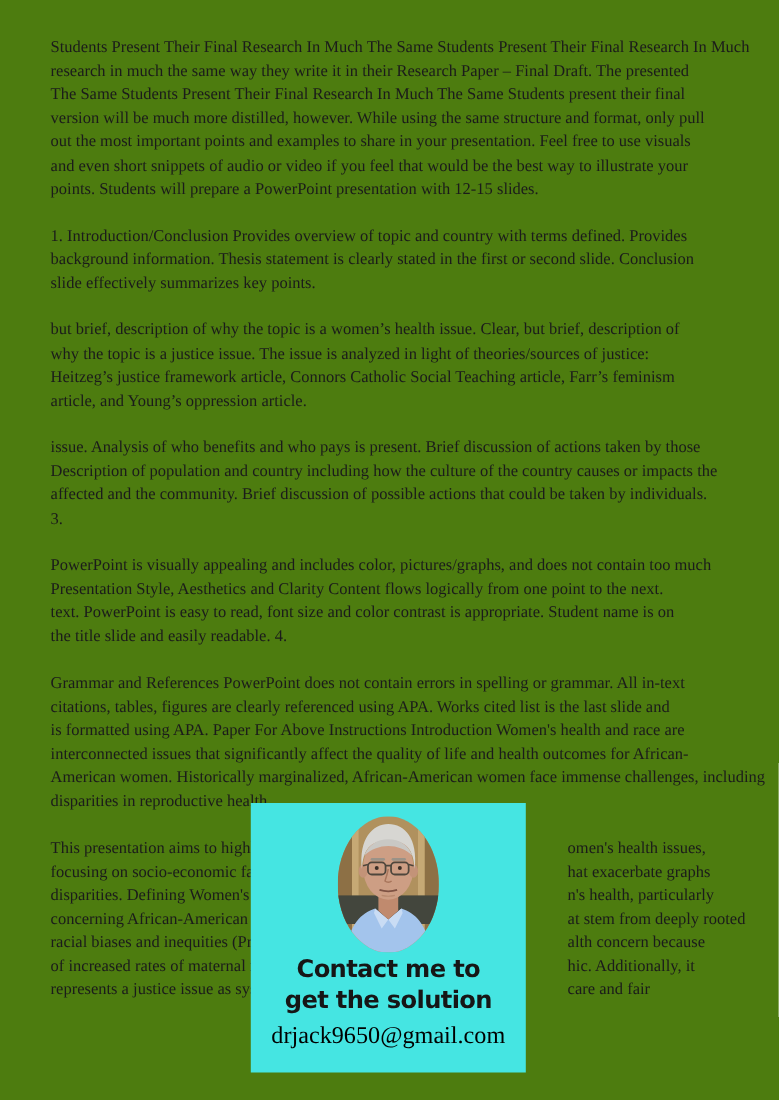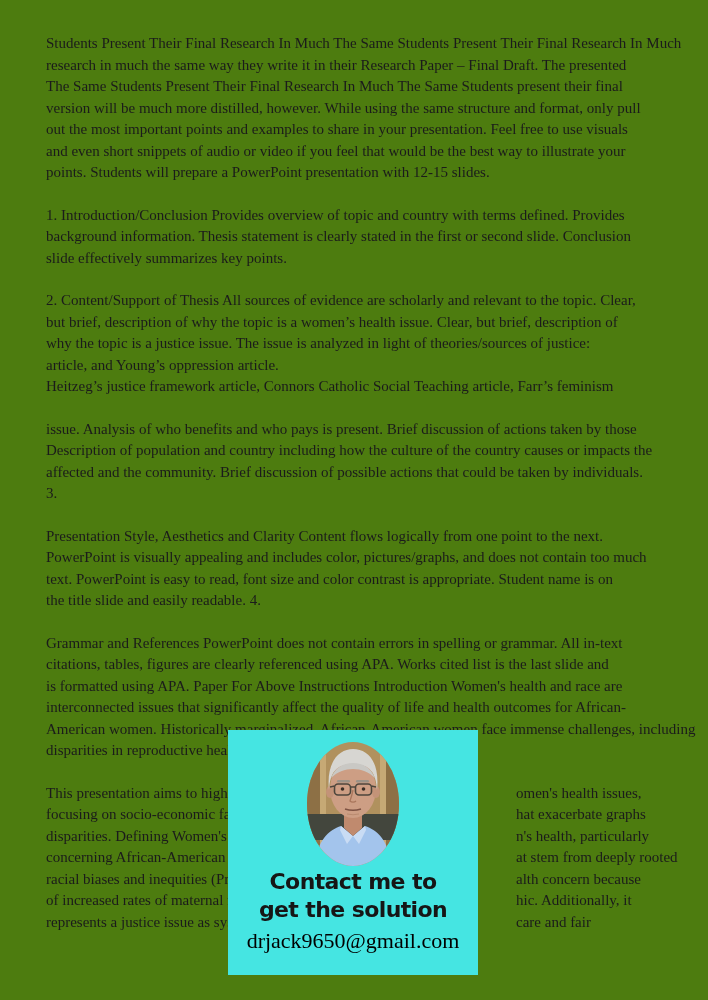--- a/index.html
+++ b/index.html
@@ -84,35 +84,34 @@
         <div class="line">out the most important points and examples to share in your presentation. Feel free to use visuals</div>
         <div class="line">and even short snippets of audio or video if you feel that would be the best way to illustrate your</div>
         <div class="line">points. Students will prepare a PowerPoint presentation with 12-15 slides.</div>
       </div>
       <div class="para">
         <div class="line">1. Introduction/Conclusion Provides overview of topic and country with terms defined. Provides</div>
         <div class="line">background information. Thesis statement is clearly stated in the first or second slide. Conclusion</div>
         <div class="line">slide effectively summarizes key points.</div>
       </div>
       <div class="para">
-        <div class="line">2. Content/Support of Thesis All sources of evidence are scholarly and relevant to the topic. Clear,</div>
         <div class="line">but brief, description of why the topic is a women’s health issue. Clear, but brief, description of</div>
         <div class="line">why the topic is a justice issue. The issue is analyzed in light of theories/sources of justice:</div>
+        <div class="line">Heitzeg’s justice framework article, Connors Catholic Social Teaching article, Farr’s feminism</div>
         <div class="line">article, and Young’s oppression article.</div>
-        <div class="line">Heitzeg’s justice framework article, Connors Catholic Social Teaching article, Farr’s feminism</div>
       </div>
       <div class="para">
         <div class="line">issue. Analysis of who benefits and who pays is present. Brief discussion of actions taken by those</div>
         <div class="line">Description of population and country including how the culture of the country causes or impacts the</div>
         <div class="line">affected and the community. Brief discussion of possible actions that could be taken by individuals.</div>
         <div class="line">3.</div>
       </div>
       <div class="para">
+        <div class="line">PowerPoint is visually appealing and includes color, pictures/graphs, and does not contain too much</div>
         <div class="line">Presentation Style, Aesthetics and Clarity Content flows logically from one point to the next.</div>
-        <div class="line">PowerPoint is visually appealing and includes color, pictures/graphs, and does not contain too much</div>
         <div class="line">text. PowerPoint is easy to read, font size and color contrast is appropriate. Student name is on</div>
         <div class="line">the title slide and easily readable. 4.</div>
       </div>
       <div class="para">
         <div class="line">Grammar and References PowerPoint does not contain errors in spelling or grammar. All in-text</div>
         <div class="line">citations, tables, figures are clearly referenced using APA. Works cited list is the last slide and</div>
         <div class="line">is formatted using APA. Paper For Above Instructions Introduction Women's health and race are</div>
         <div class="line">interconnected issues that significantly affect the quality of life and health outcomes for African-</div>
         <div class="line">American women. Historically marginalized, African-American women face immense challenges, including</div>
         <div class="line">disparities in reproductive health</div>

